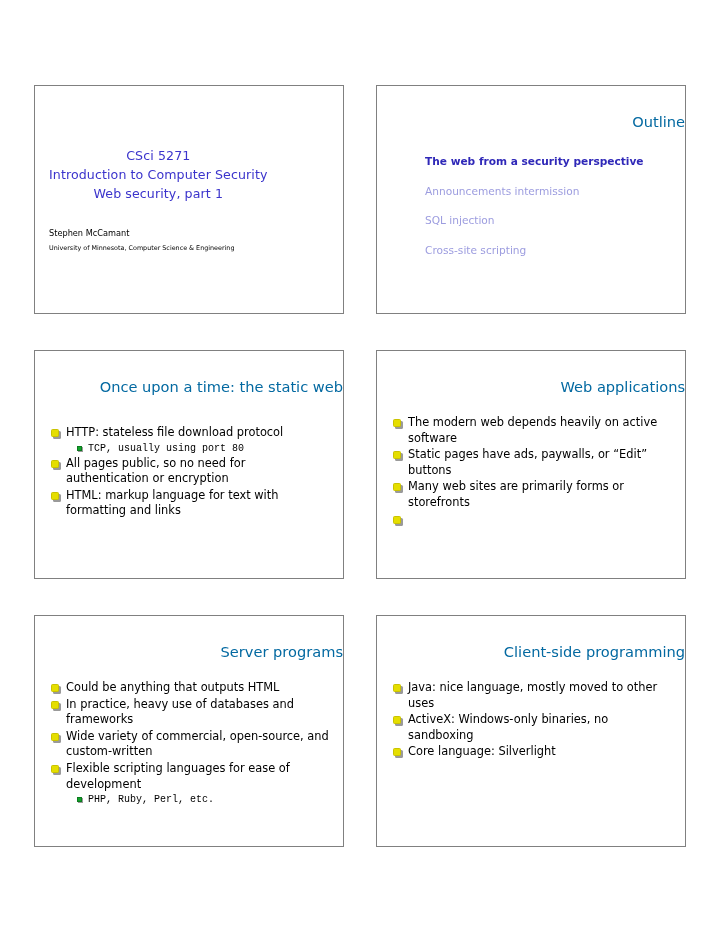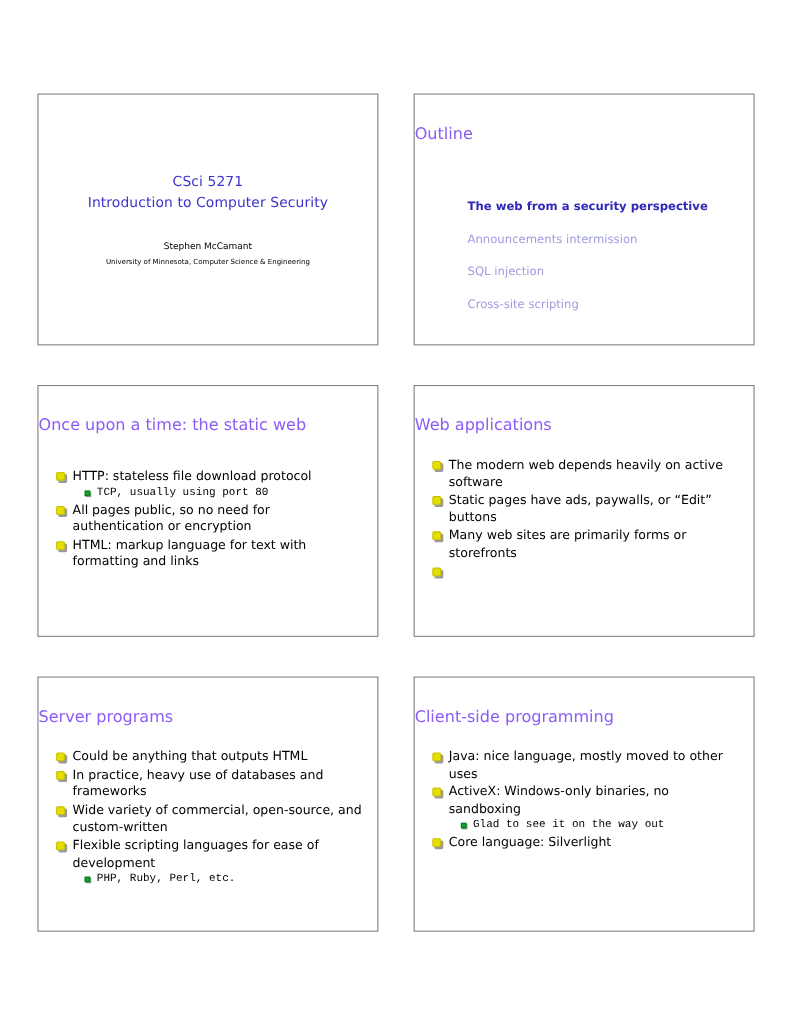--- a/index.html
+++ b/index.html
@@ -35,21 +35,21 @@
     background: #ffffff;
     border: 1px solid #808080;
     box-sizing: border-box;
     overflow: hidden;
   }
 
   
   .title-slide {
     display: flex;
     flex-direction: column;
-    align-items: center;
+    align-items: flex-start;
     justify-content: center;
     text-align: center;
     padding: 0 14px;
   }
   .title-slide .maintitle {
     color: #3B34CC;
     font-size: 12.6px;
     line-height: 19px;
     letter-spacing: 0.1px;
   }
@@ -61,22 +61,22 @@
   }
   .title-slide .affiliation {
     color: #000000;
     font-size: 6.4px;
     line-height: 11px;
     margin-top: 3px;
   }
 
   
   .slide-title {
-    text-align: left;
-    color: #8b5cf6;
+    text-align: right;
+    color: #0369a1;
     font-size: 14.6px;
     line-height: 20px;
     margin: 0;
     padding-top: 26px;
     font-weight: normal;
   }
 
   .body-list {
     list-style: none;
     margin: 0;
@@ -139,32 +139,32 @@
   }
   .outline-list li {
     font-size: 10.6px;
     line-height: 15px;
     margin-bottom: 14.5px;
     color: #9C9CDF;
   }
   .outline-list li.current {
     color: #2F28B8;
     font-weight: bold;
-    margin-top: 27px;
   }
 </style>
 </head>
 <body>
 
 <div class="handout">
 
   <div class="slide title-slide">
     <div class="maintitle">
       <div>CSci 5271</div>
       <div>Introduction to Computer Security</div>
+      <div>Web security, part 1</div>
     </div>
     <div class="author">Stephen McCamant</div>
     <div class="affiliation">University of Minnesota, Computer Science &amp; Engineering</div>
   </div>
 
   <div class="slide">
     <h2 class="slide-title">Outline</h2>
     <ul class="outline-list">
       <li class="current">The web from a security perspective</li>
       <li>Announcements intermission</li>
@@ -253,24 +253,20 @@
     <div class="slide-body pad-top-md">
       <ul class="body-list">
         <li class="lvl1">
           <span class="bullet1"></span>
           <span>Java: nice language, mostly moved to other uses</span>
         </li>
         <li class="lvl1">
           <span class="bullet1"></span>
           <span>ActiveX: Windows-only binaries, no sandboxing</span>
         </li>
-        <li class="lvl2">
-          <span class="bullet2"></span>
-          <span>Glad to see it on the way out</span>
-        </li>
         <li class="lvl1">
           <span class="bullet1"></span>
           <span>Core language: Silverlight</span>
         </li>
       </ul>
     </div>
   </div>
 
 </div>
 

